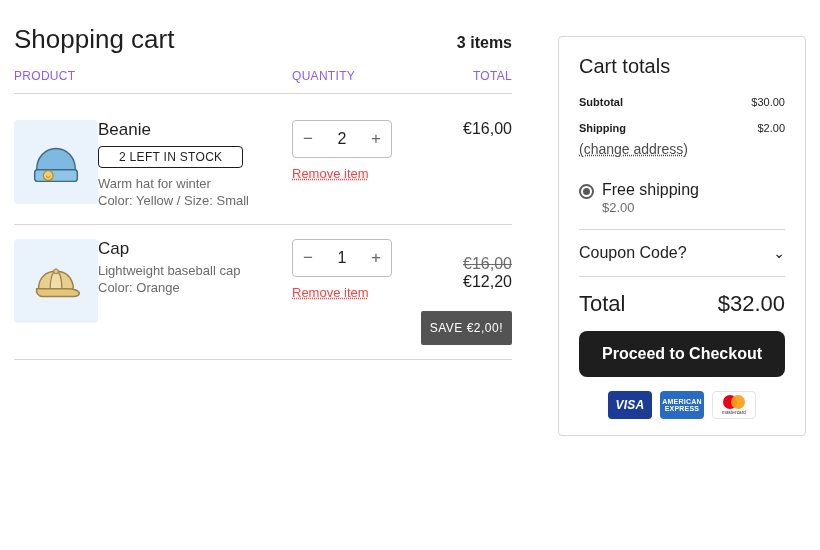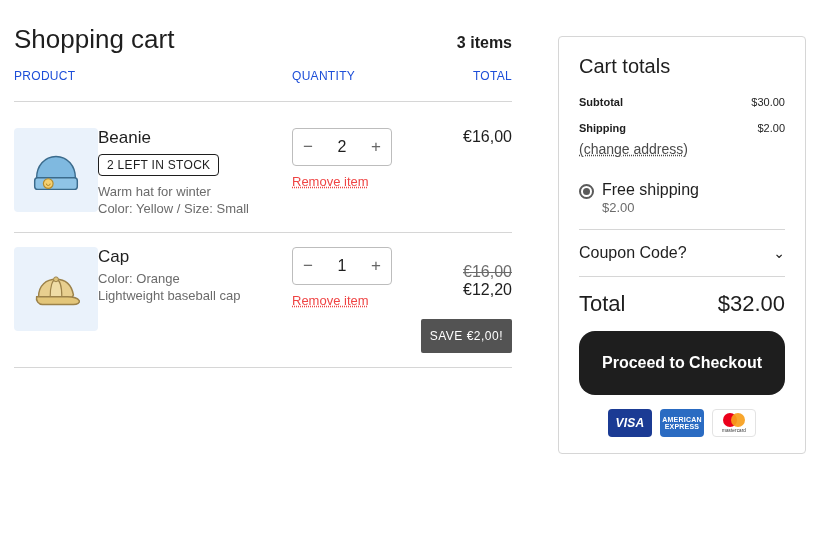--- a/index.html
+++ b/index.html
@@ -25,32 +25,32 @@
     font-family:"Segoe UI",Arial,Helvetica,sans-serif;
     color:var(--text);
     background:var(--bg);
     font-size:15px;
   }
   .layout{display:flex;gap:46px;align-items:flex-start}
   .cart{flex:1;min-width:0}
   .cart-header{display:flex;align-items:baseline;justify-content:space-between;margin-bottom:14px}
   .cart-title{font-size:26px;font-weight:500;margin:0}
   .cart-count{font-size:16px;font-weight:700}
-  .thead{display:flex;text-transform:uppercase;font-size:12px;letter-spacing:.3px;color:#1d4ed8;border-bottom:1px solid var(--border);padding-bottom:18px;margin-bottom:12px}
+  .thead{display:flex;text-transform:uppercase;font-size:12px;letter-spacing:.3px;color:#8b5cf6;border-bottom:1px solid var(--border);padding-bottom:10px;margin-bottom:12px}
   .col-product{flex:1}
   .col-qty{width:120px}
   .col-total{width:100px;text-align:right}
   .line{display:flex;align-items:flex-start;padding:14px 0;border-bottom:1px solid var(--border)}
   .line:first-of-type{padding-top:0}
   .product{flex:1;display:flex;gap:0}
   .thumb{width:84px;height:84px;border-radius:4px;background:var(--thumb-bg);display:flex;align-items:center;justify-content:center}
   .thumb svg{width:62px;height:62px}
   .pinfo{min-width:0}
   .pname{font-size:17px;margin:0 0 4px}
-  .stock-pill{display:inline-block;border:1.5px solid #1e1e1e;border-radius:4px;font-size:12px;padding:3px 8px;margin:2px 0 6px;letter-spacing:.3px}
+  .stock-pill{display:inline-block;border:1.5px solid #1e1e1e;border-radius:4px;font-size:12px;padding:3px 20px;margin:2px 0 6px;letter-spacing:.3px}
   .desc{font-size:13px;color:var(--muted);margin:2px 0}
   .qty{width:120px}
   .stepper{display:flex;align-items:center;width:100px;height:38px;border:1px solid var(--border-dark);border-radius:4px;overflow:hidden}
   .step-btn{width:30px;height:100%;display:flex;align-items:center;justify-content:center;cursor:pointer;color:#666;font-size:17px;user-select:none}
   .step-val{flex:1;text-align:center;font-size:16px}
   .remove{display:inline-block;margin-top:8px;font-size:13px;color:#ef4444;text-decoration:underline dotted;cursor:pointer}
   .line-total{width:100px;text-align:right;font-size:16px}
   .was{color:var(--muted);text-decoration:line-through;text-decoration-color:var(--muted);margin-bottom:0}
   .now{margin-top:0}
   .save-badge{display:inline-block;background:var(--badge-bg);color:#fff;font-size:12px;letter-spacing:.5px;padding:10px 9px;border-radius:2px;margin-top:4px}
@@ -65,21 +65,21 @@
   .opt{display:flex;gap:8px;align-items:flex-start;margin:14px 0}
   .radio{width:15px;height:15px;border:2px solid #8c8c8c;border-radius:50%;margin-top:3px;flex:none;display:flex;align-items:center;justify-content:center}
   .radio.sel{border-color:#5a5a5a}
   .radio.sel::after{content:"";width:7px;height:7px;border-radius:50%;background:#5a5a5a}
   .opt-label{font-size:16px}
   .opt-price{font-size:13px;color:var(--muted);margin-top:1px}
   .hr{border:none;border-top:1px solid var(--border);margin:14px 0}
   .coupon{display:flex;justify-content:space-between;align-items:center;font-size:16px;cursor:pointer;margin:10px 0}
   .chev{font-size:14px}
   .grand{display:flex;justify-content:space-between;align-items:baseline;font-size:22px;margin:14px 0}
-  .checkout{display:block;width:100%;background:#1e1e1e;color:#fff;border:none;border-radius:16px;font-size:16px;font-weight:600;padding:23px 0;cursor:pointer}
+  .checkout{display:block;width:100%;background:#1e1e1e;color:#fff;border:none;border-radius:8px;font-size:16px;font-weight:600;padding:14px 0;cursor:pointer}
   .cards{display:flex;gap:8px;justify-content:center;margin-top:14px}
   .card{width:44px;height:28px;border-radius:4px;display:flex;align-items:center;justify-content:center;font-size:9px;font-weight:700;color:#fff;letter-spacing:.2px}
   .visa{background:var(--visa)}
   .visa span{font-style:italic;font-size:12px}
   .amex{background:var(--amex);flex-direction:column;line-height:1;font-size:7px}
   .mc{background:#fff;border:1px solid #e3e3e3;position:relative;flex-direction:column}
   .mc .circles{position:relative;width:22px;height:14px}
   .mc .c{position:absolute;width:14px;height:14px;border-radius:50%;top:0}
   .mc .c.red{background:var(--mc-red);left:0}
   .mc .c.or{background:var(--mc-or);right:0;opacity:.92}
@@ -134,22 +134,22 @@
         <div class="thumb">
           <svg viewBox="0 0 64 64">
             <path d="M14 40c0-12 8-18 18-18s16 6 18 16l-2 4H14z" fill="#e8cf8f" stroke="#9c824a" stroke-width="1.5"></path>
             <path d="M32 22c4 0 6 8 6 18h-12c0-10 2-18 6-18z" fill="#efdca6" stroke="#9c824a" stroke-width="1.2"></path>
             <path d="M12 40h32c4 0 10 1 12 4 1 2-2 4-6 4H18c-4 0-7-4-6-8z" fill="#e3c67a" stroke="#9c824a" stroke-width="1.5"></path>
             <circle cx="32" cy="22" r="2.5" fill="#dcc27a" stroke="#9c824a"></circle>
           </svg>
         </div>
         <div class="pinfo">
           <p class="pname">Cap</p>
+          <p class="desc">Lightweight baseball cap</p>
           <p class="desc">Color: Orange</p>
-          <p class="desc">Lightweight baseball cap</p>
         </div>
       </div>
       <div class="qty">
         <div class="stepper">
           <div class="step-btn">−</div>
           <div class="step-val">1</div>
           <div class="step-btn">+</div>
         </div>
         <span class="remove">Remove item</span>
       </div>

